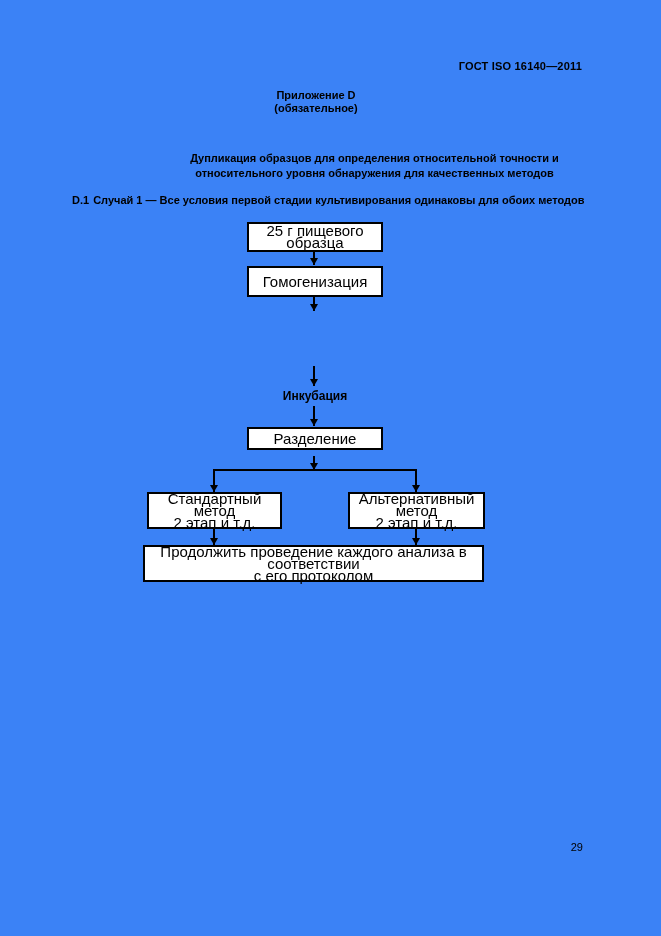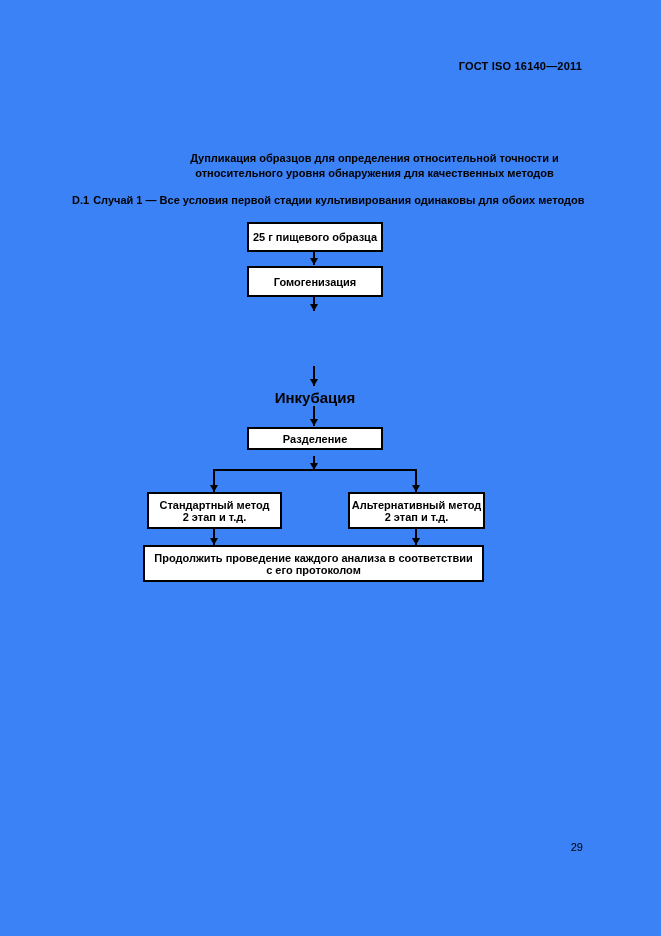--- a/index.html
+++ b/index.html
@@ -24,46 +24,48 @@
   .section {
     position:absolute; top:194px; left:72px;
     font-size:11px; font-weight:bold; white-space:nowrap;
   }
   .section .sect-text { margin-left:4px; }
   .fc { position:absolute; inset:0; }
   .fbox {
     position:absolute; box-sizing:border-box;
     border:2px solid #000; background:#fff;
     display:flex; align-items:center; justify-content:center;
-    text-align:center; font-size:11px; font-weight:bold; line-height:12px;
-    white-space:pre-line; padding:1px;
+    text-align:center; font-size:15px; font-weight:normal; line-height:12px;
+    white-space:pre-line; padding:8px;
   }
   .lh13 { line-height:13px; }
   .flabel {
     position:absolute; left:247px; top:389px; width:136px;
-    text-align:center; font-size:15px; font-weight:bold;
+    text-align:center; font-size:12px; font-weight:bold;
   }
   .arr { position:absolute; width:2px; background:#000; }
   .arr::after {
     content:""; position:absolute; bottom:0; left:-3px;
     width:0; height:0;
     border-left:4px solid transparent; border-right:4px solid transparent;
     border-top:7px solid #000;
   }
   .hline { position:absolute; height:2px; background:#000; }
   .pagenum { position:absolute; top:841px; right:78px; font-size:11px; }
 </style>
 </head>
 <body>
 
 <div class="page">
 
   <div class="hdr">ГОСТ ISO 16140—2011</div>
 
   <div class="appendix">
+    <div>Приложение D</div>
+    <div>(обязательное)</div>
   </div>
 
   <div class="doc-title">Дупликация образцов для определения относительной точности и
 относительного уровня обнаружения для качественных методов</div>
 
   <div class="section"><span>D.1</span><span class="sect-text">Случай 1 — Все условия первой стадии культивирования одинаковы для обоих методов</span></div>
 
   <div class="fc">
 
     <div class="fbox" style="left:247px;top:222px;width:136px;height:30px">25 г пищевого образца</div>

